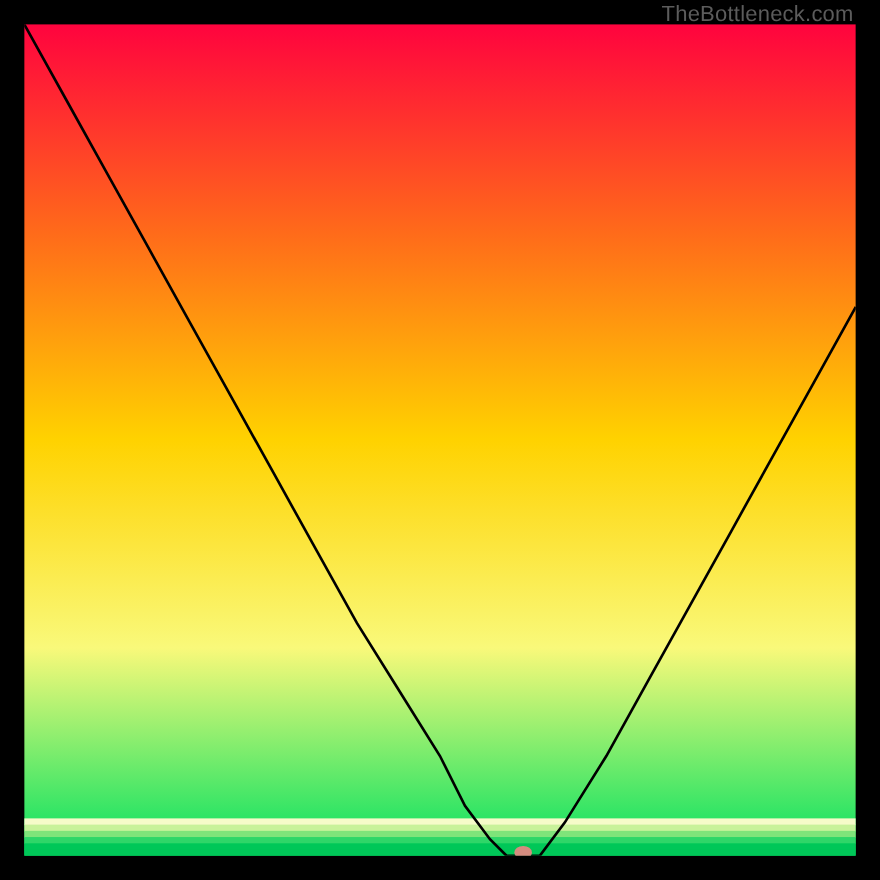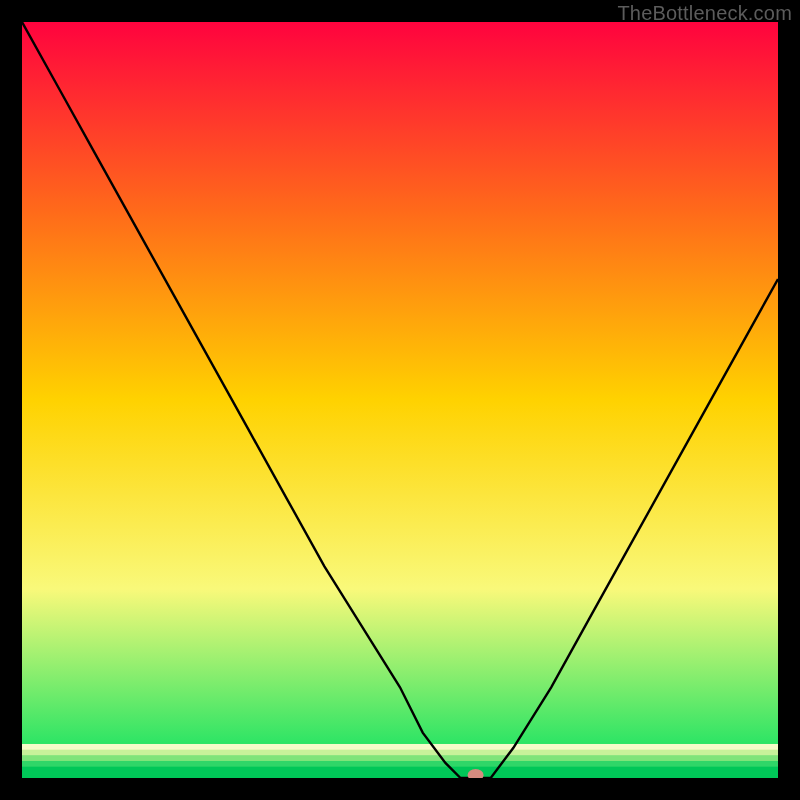--- a/index.html
+++ b/index.html
@@ -25,21 +25,21 @@
     height: 756px;
   }
   .plot-area svg {
     display: block;
     width: 756px;
     height: 756px;
   }
   .watermark {
     position: absolute;
     top: 2px;
-    right: 8px;
+    right: 24px;
     color: #5c5c5c;
     font-size: 20px;
     font-weight: 500;
     letter-spacing: 0.2px;
     font-family: Arial, Helvetica, sans-serif;
   }
 </style>
 </head>
 <body>
 

